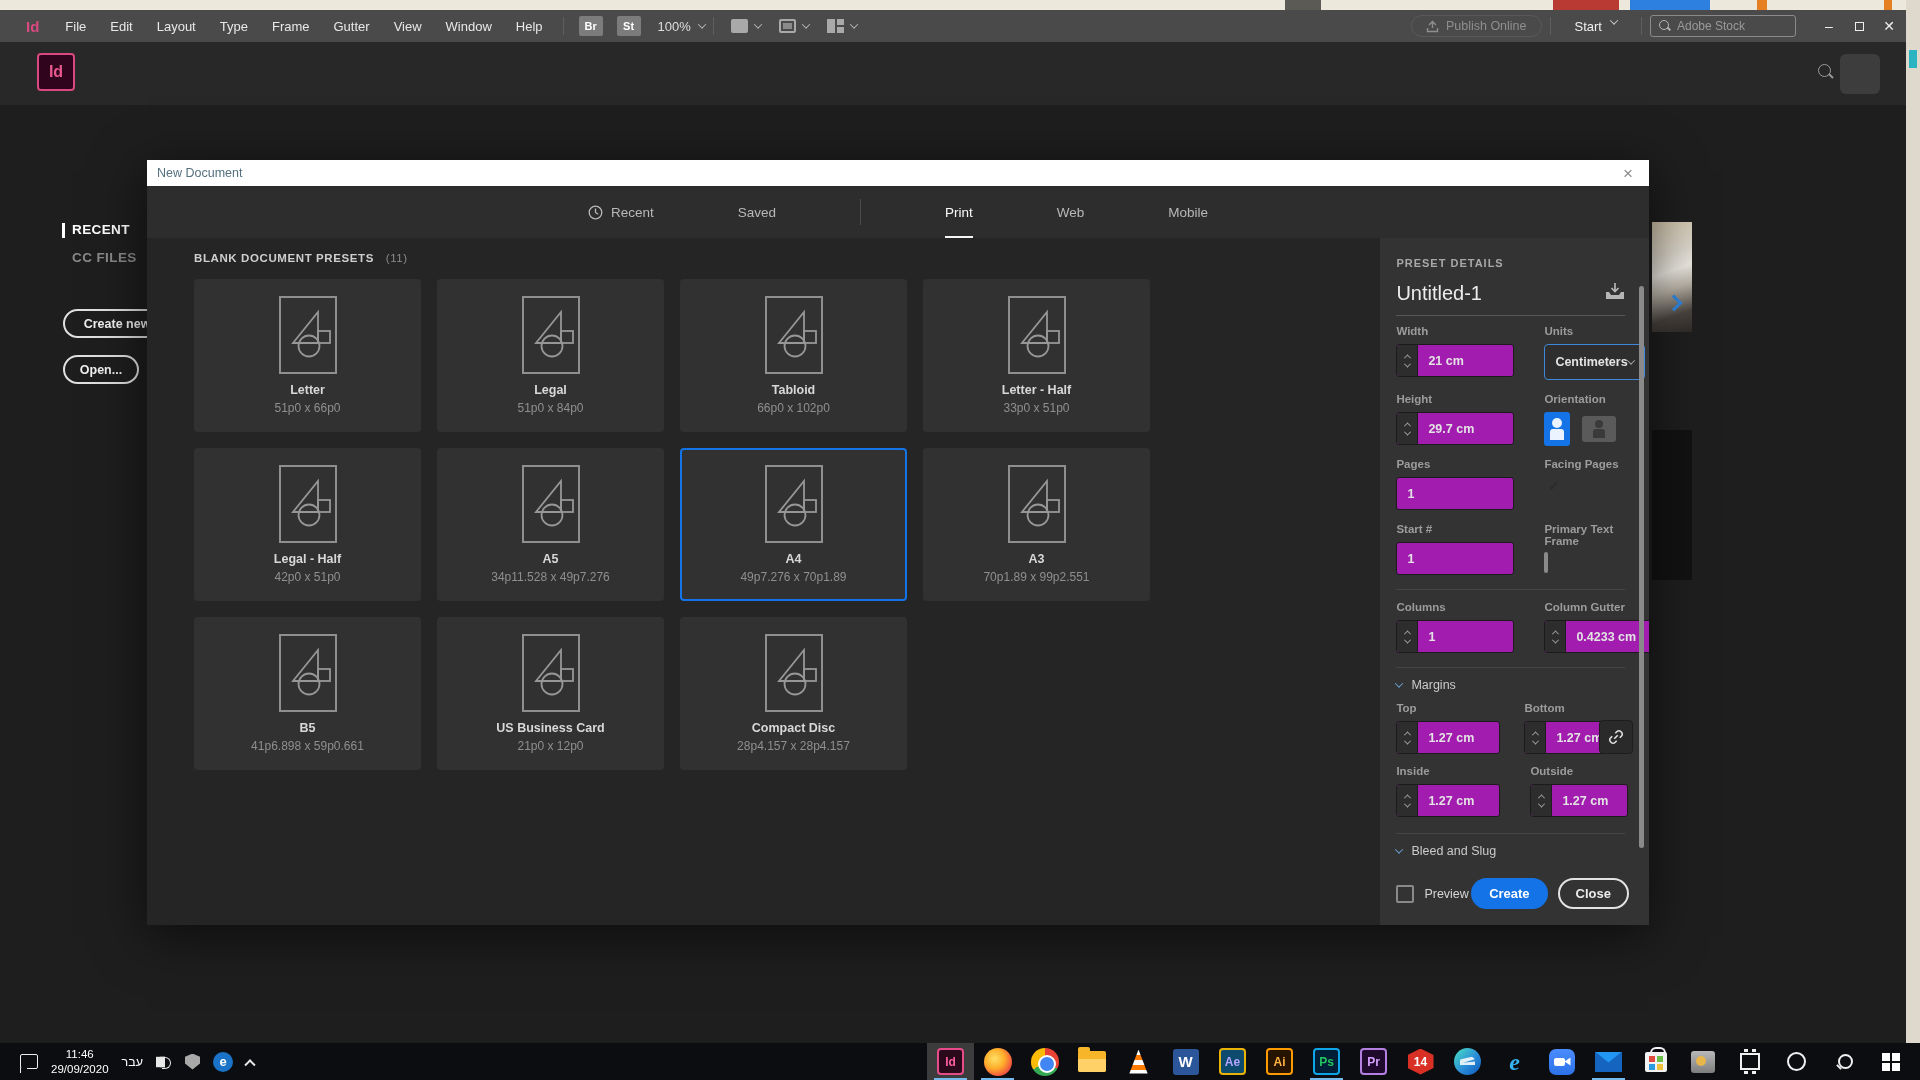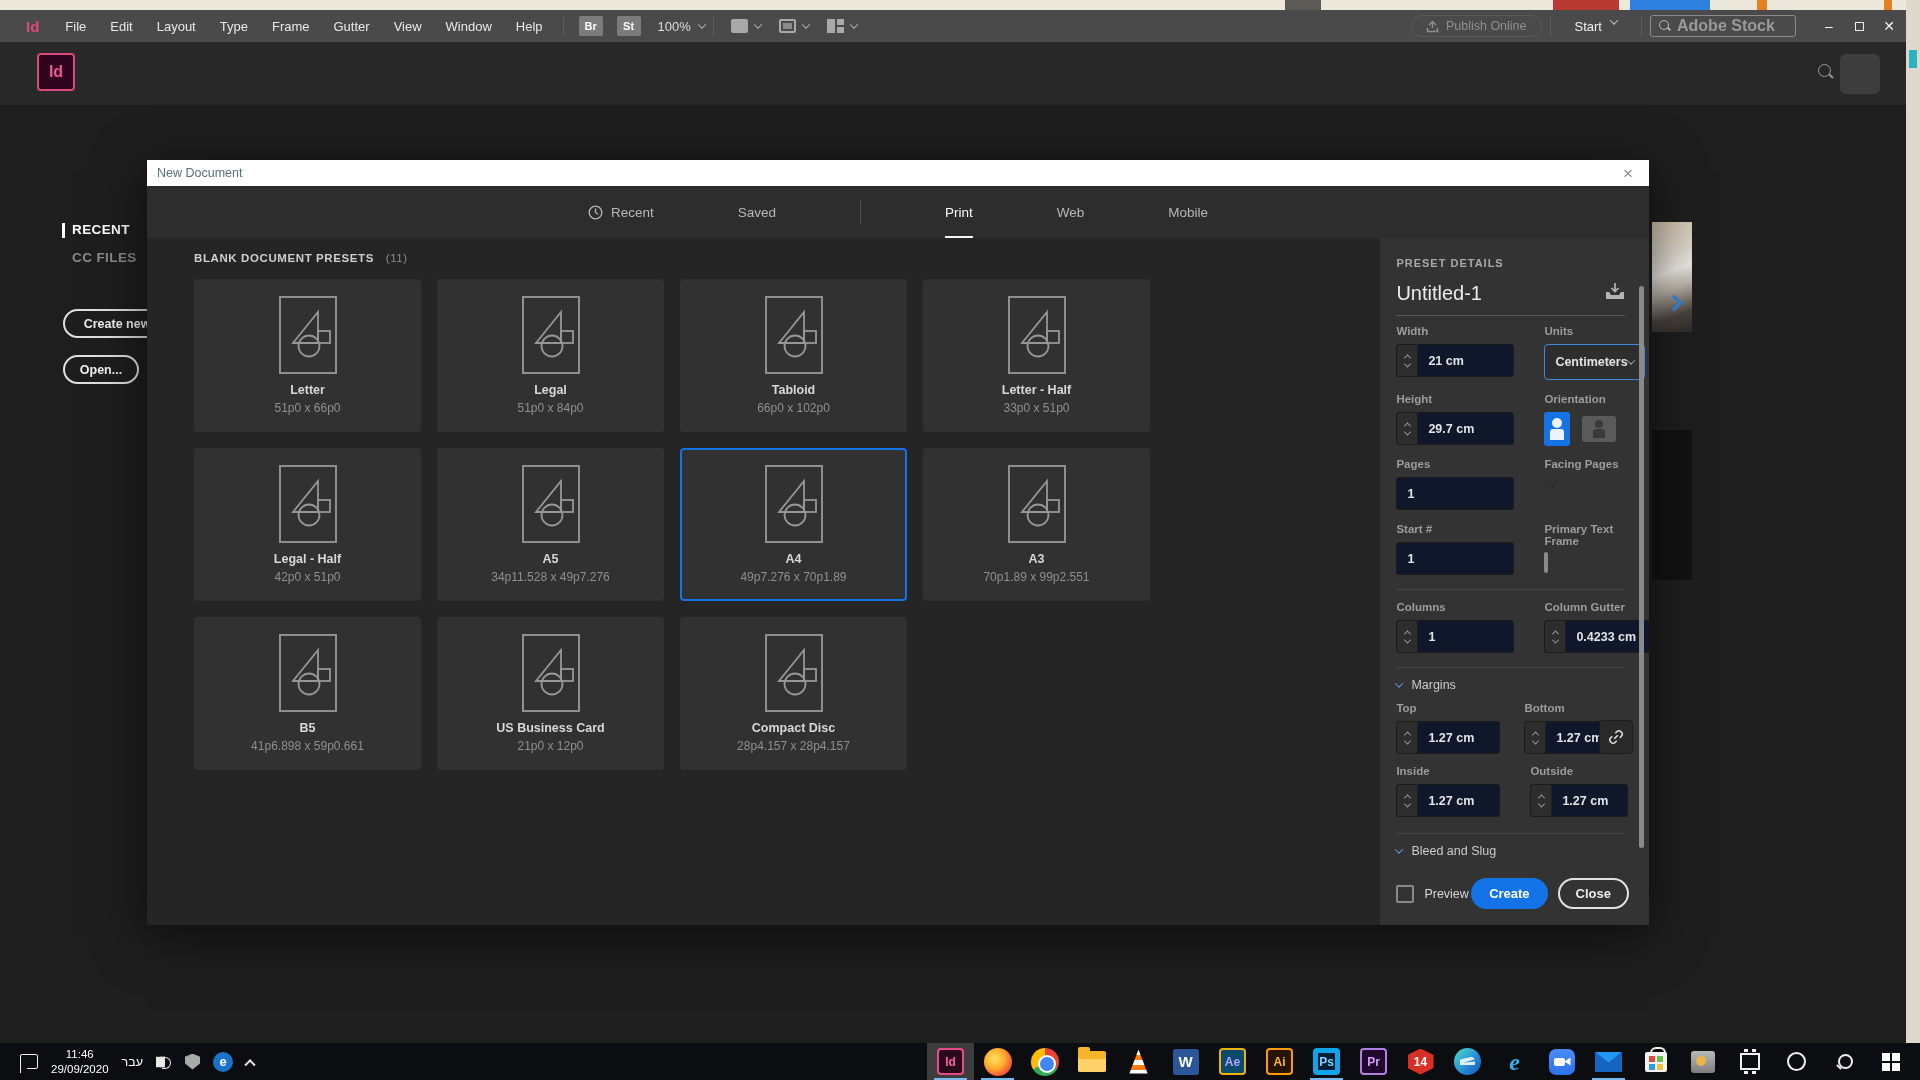--- a/index.html
+++ b/index.html
@@ -34,21 +34,21 @@
   .tool-ic.panels::before { content:""; position:absolute; left:0; top:0; width:8px; height:14px; background:#a9a9a9; }
   .tool-ic.panels::after { content:""; position:absolute; right:0; top:0; width:7px; height:6px;
     background:#a9a9a9; box-shadow:0 8px 0 #a9a9a9; }
   #mb-right { margin-left:auto; display:flex; align-items:center; height:100%; }
   #publish-online { display:flex; align-items:center; gap:7px; color:#8f8f8f;
     border:1px solid #5a5a5a; border-radius:13px; padding:3px 14px; font-size:12.5px; }
   #start-menu-btn { display:flex; align-items:flex-start; gap:9px; color:#f0f0f0; margin:0 16px; }
   #stock-search { display:flex; align-items:center; gap:6px; border:1px solid #8a8a8a;
     border-radius:3px; height:22px; width:146px; padding:0 8px; margin-right:18px; }
   #stock-search input { background:transparent; border:none; outline:none; width:100px;
-    color:#a3a3a3; font-size:16px; font-family:"Liberation Sans",sans-serif;font-weight:bold; }
+    color:#a3a3a3; font-size:12px; font-family:"Liberation Sans",sans-serif; }
   #stock-search input::placeholder { color:#9a9a9a; }
   .mag { position:relative; width:12px; height:12px; flex:0 0 auto; }
   .mag::before { content:""; position:absolute; left:0; top:0; width:8px; height:8px;
     border:1.7px solid #b5b5b5; border-radius:50%; }
   .mag::after { content:""; position:absolute; left:8px; top:8px; width:4px; height:1.7px;
     background:#b5b5b5; transform:rotate(45deg); }
   .win-btn { width:30px; height:100%; display:flex; align-items:center; justify-content:center;
     color:#eee; font-size:14px; }
   .win-btn .box { width:9px; height:9px; border:1.5px solid #eee; }
   #win-close { margin-right:2px; }
@@ -115,21 +115,21 @@
   #panel-scroll { position:absolute; top:0; left:0; right:0; height:624px; overflow:hidden;
     padding:19px 24px 0 16px; }
   .plabel { color:#9c9c9c; font-size:11.5px; margin-bottom:7px; }
   #panel-header { color:#a8a8a8; font-size:11px; letter-spacing:1px; font-weight:bold; }
   #doc-name-row { display:flex; align-items:center; margin-top:13px; }
   #doc-name { color:#ececec; font-size:20px; }
   #save-preset { margin-left:auto; }
   .hr { height:1px; background:#565656; margin:10px 0 0 0; }
   .hr2 { height:1px; background:#454545; }
   .prow { display:grid; grid-template-columns:118px 1fr; column-gap:30px;font-weight:bold; }
-  .field { display:flex; align-items:center; height:33px; background:#0f172a;
+  .field { display:flex; align-items:center; height:33px; background:#a21caf;
     border:1px solid #1b1b1b; border-radius:3px; overflow:hidden; }
   .stepper { width:21px; align-self:stretch; display:flex; flex-direction:column; align-items:center;
     justify-content:center; gap:4px; border-right:1px solid #1e1e1e; background:#2d2d2d; color:#a5a5a5; }
   .stepper .chv { width:5px; height:5px; }
   .chv-up { transform:rotate(-135deg) translate(-1px,-1px); }
   .fval { margin-left:10px; color:#e3e3e3; font-size:12.5px; white-space:nowrap; }
   .select { display:flex; align-items:center; height:36px; border:1.5px solid #3f87d8;
     border-radius:4px; padding:0 10px; color:#e3e3e3; font-size:12.5px; background:#2e2e2e; }
   .select .chv { margin-left:auto; color:#a5a5a5; }
   .orient-row { display:flex; gap:12px; align-items:center; }
@@ -182,21 +182,21 @@
     transform:rotate(45deg) translate(2px,2px); }
   #task-apps { display:flex; align-items:center; margin-left:auto; margin-right:6px; }
   .slot { position:relative; width:47px; height:37px; display:flex; align-items:center; justify-content:center; }
   .slot.open::after { content:""; position:absolute; left:7px; right:7px; bottom:0; height:2.5px; background:#76b9ed; }
   .slot.frontmost { background:#3c3c3c; }
   .adobe-tile { width:27px; height:27px; border-radius:4px; display:flex; align-items:center;
     justify-content:center; font-weight:bold; font-size:12px; }
   .tile-id { background:#2a0a1a; border:2px solid #e84b8a; color:#ff5ea1; }
   .tile-ae { background:#0c4a6e; border:2px solid #eab308; color:#b4a6ff; }
   .tile-ai { background:#261300; border:2px solid #ff9a00; color:#ffb340; }
-  .tile-ps { background:#001e36; border:5px solid #0ea5e9; color:#7dd3fc; }
+  .tile-ps { background:#001e36; border:2px solid #0ea5e9; color:#22c55e; }
   .tile-pr { background:#1f0a2e; border:2px solid #b37fe0; color:#d6a1ff; }
   .ic-firefox { width:28px; height:28px; border-radius:50%;
     background:radial-gradient(circle at 38% 38%, #ffe066 0%, #ffae2b 40%, #f0573d 72%, #c6307e 100%); }
   .ic-chrome { width:28px; height:28px; border-radius:50%; position:relative;
     background:conic-gradient(#ea4335 0 33%, #34a853 33% 66%, #fbbc05 66% 100%); }
   .ic-chrome::after { content:""; position:absolute; left:7px; top:7px; width:14px; height:14px;
     border-radius:50%; background:#4285f4; border:2.5px solid #fff; }
   .ic-folder { position:relative; width:28px; height:21px; background:#f7b62a; border-radius:2px; }
   .ic-folder::before { content:""; position:absolute; left:0; top:-4px; width:12px; height:5px;
     background:#f7b62a; border-radius:2px 2px 0 0; }

